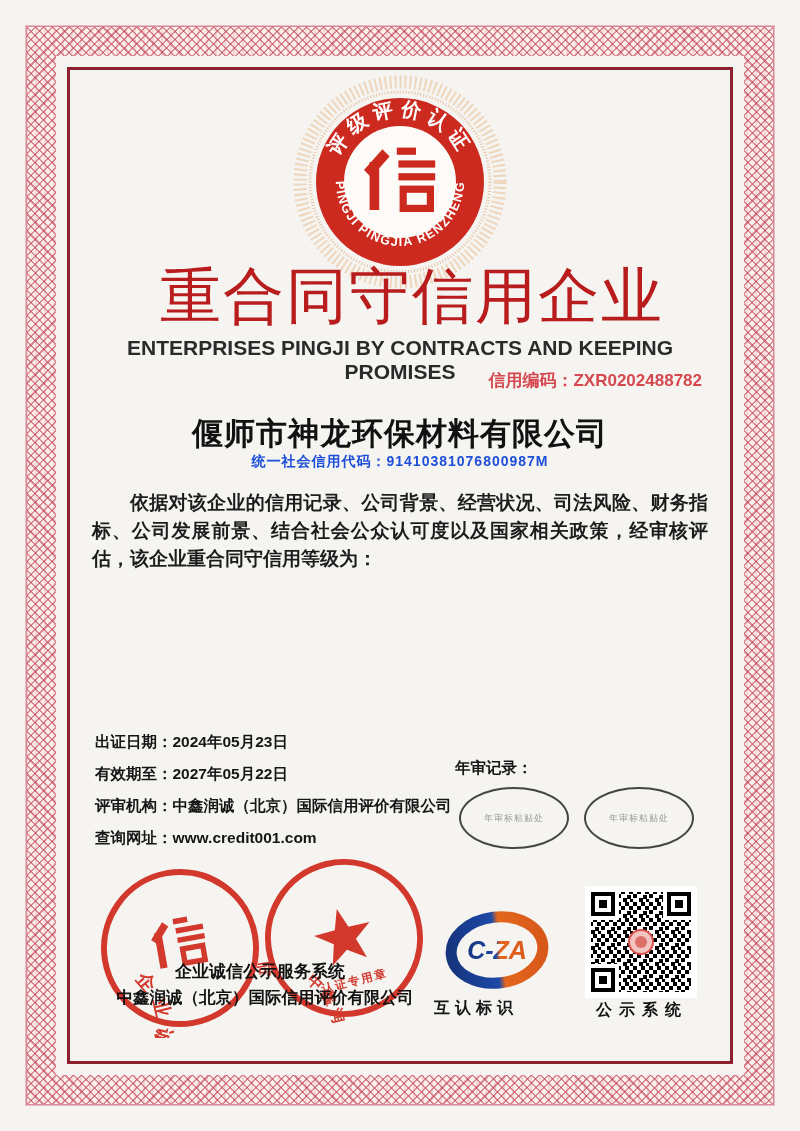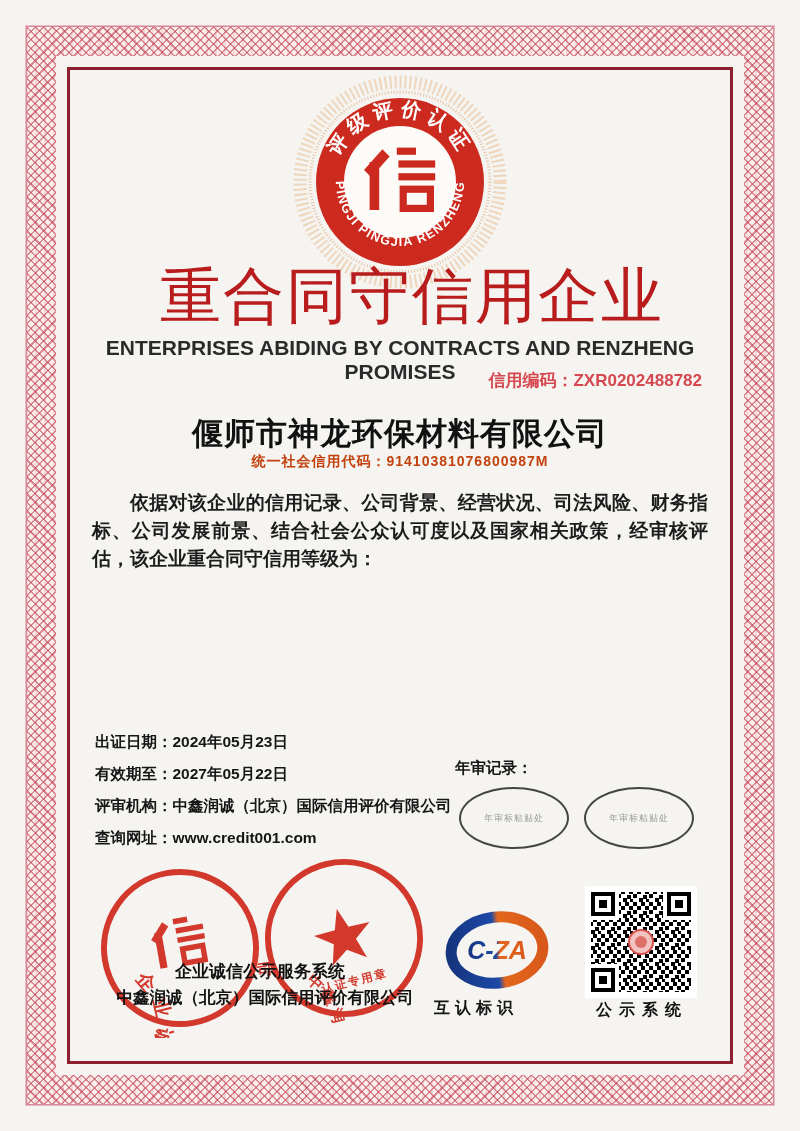--- a/index.html
+++ b/index.html
@@ -26,21 +26,21 @@
   .abs{position:absolute;}
   .ctr{text-align:center;width:100%;left:0;}
 
   
   .top-seal{left:220px;top:2px;}
   
   .title{top:196px;font-size:61px;font-weight:400;letter-spacing:2px;color:#b91c1c;line-height:1;margin-left:12px;}
   .subtitle{top:266px;font-size:21px;font-weight:700;color:#2a2a2a;letter-spacing:0;}
   .credit-code{top:299px;right:28px;font-size:17px;font-weight:700;color:#d5484f;}
   .company{top:343px;font-size:31px;font-weight:900;color:#111;letter-spacing:1px;}
-  .uscc{top:383px;font-size:14px;font-weight:700;color:#c2410c;letter-spacing:1px;}
+  .uscc{top:383px;font-size:14px;font-weight:700;color:#1d4ed8;letter-spacing:1px;}
   .para{
     top:419px;left:22px;width:616px;
     font-size:19px;font-weight:700;color:#1c1c1c;line-height:28px;
     text-indent:2em;text-align:justify;
   }
   .rating{
     top:524px;color:#cf241f;font-weight:900;font-size:80px;line-height:1;
     font-family:"Liberation Serif","DejaVu Serif",serif;letter-spacing:2px;
   }
   
@@ -103,21 +103,21 @@
     </text>
     <text font-size="12.5" font-weight="700" fill="#fff" letter-spacing="1.5">
       <textPath href="#arc-bot" startOffset="50%" text-anchor="middle">PINGJI PINGJIA RENZHENG</textPath>
     </text>
     <g color="#cc2a1f">
       <use href="#glyph-xin" transform="scale(0.8)"></use>
     </g>
   </svg>
 
   <div class="abs ctr title">重合同守信用企业</div>
-  <div class="abs ctr subtitle">ENTERPRISES ABIDING BY CONTRACTS AND RENZHENG PROMISES</div>
+  <div class="abs ctr subtitle">ENTERPRISES PINGJI BY CONTRACTS AND KEEPING PROMISES</div>
   <div class="abs credit-code">信用编码：ZXR0202488782</div>
 
   <div class="abs ctr company">偃师市神龙环保材料有限公司</div>
   <div class="abs ctr uscc">统一社会信用代码：91410381076800987M</div>
 
   <div class="abs para">依据对该企业的信用记录、公司背景、经营状况、司法风险、财务指标、公司发展前景、结合社会公众认可度以及国家相关政策，经审核评估，该企业重合同守信用等级为：</div>
 
 
   <div class="abs details">
     <div class="row"><span>出证日期：</span><span>2024年05月23日</span></div>

